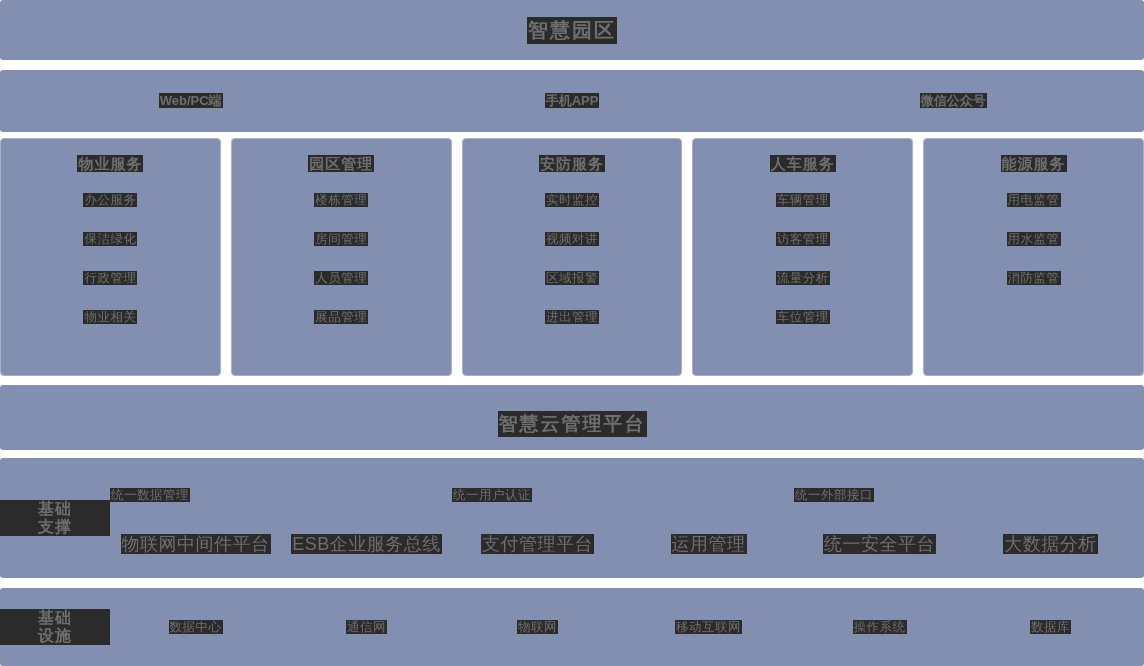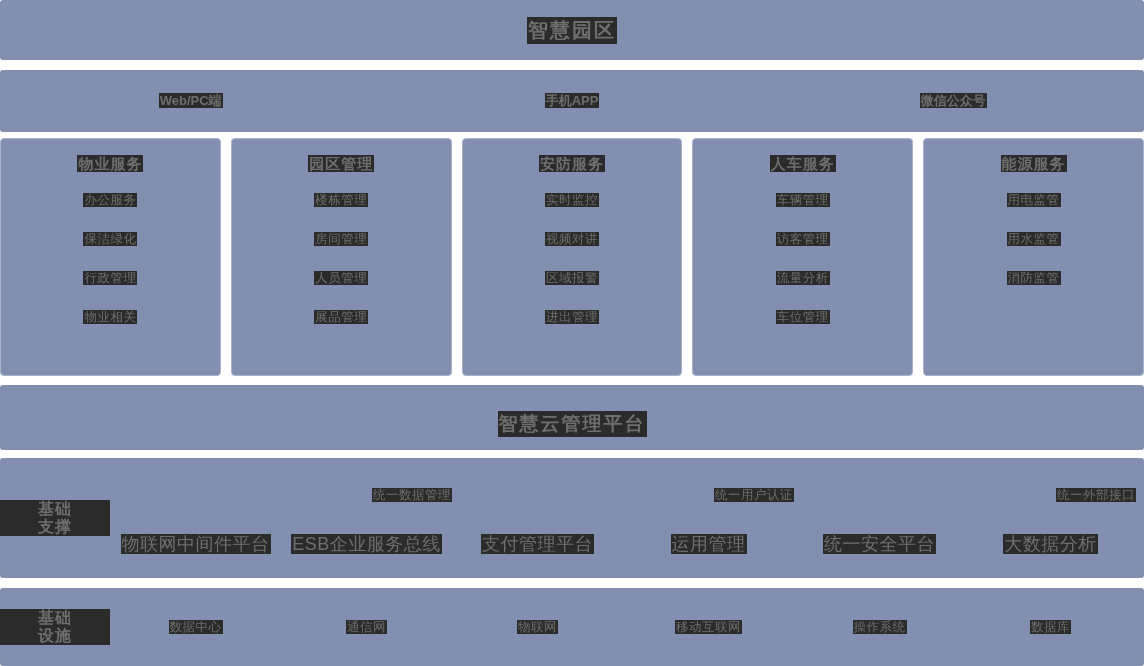--- a/index.html
+++ b/index.html
@@ -147,21 +147,21 @@
     height: 100%;
     padding-right: 8px;
   }
   .support-row-top {
     display: flex;
     margin-top: 6px;
     margin-bottom: 28px;
   }
   .support-row-top > div {
     flex: 1 1 0;
-    text-align: right;
+    text-align: left;
     font-size: 12.5px;
     letter-spacing: 0.5px;
   }
   .support-row-bot {
     display: flex;
   }
   .support-row-bot > div {
     flex: 1 1 0;
     text-align: center;
     font-size: 18px;

